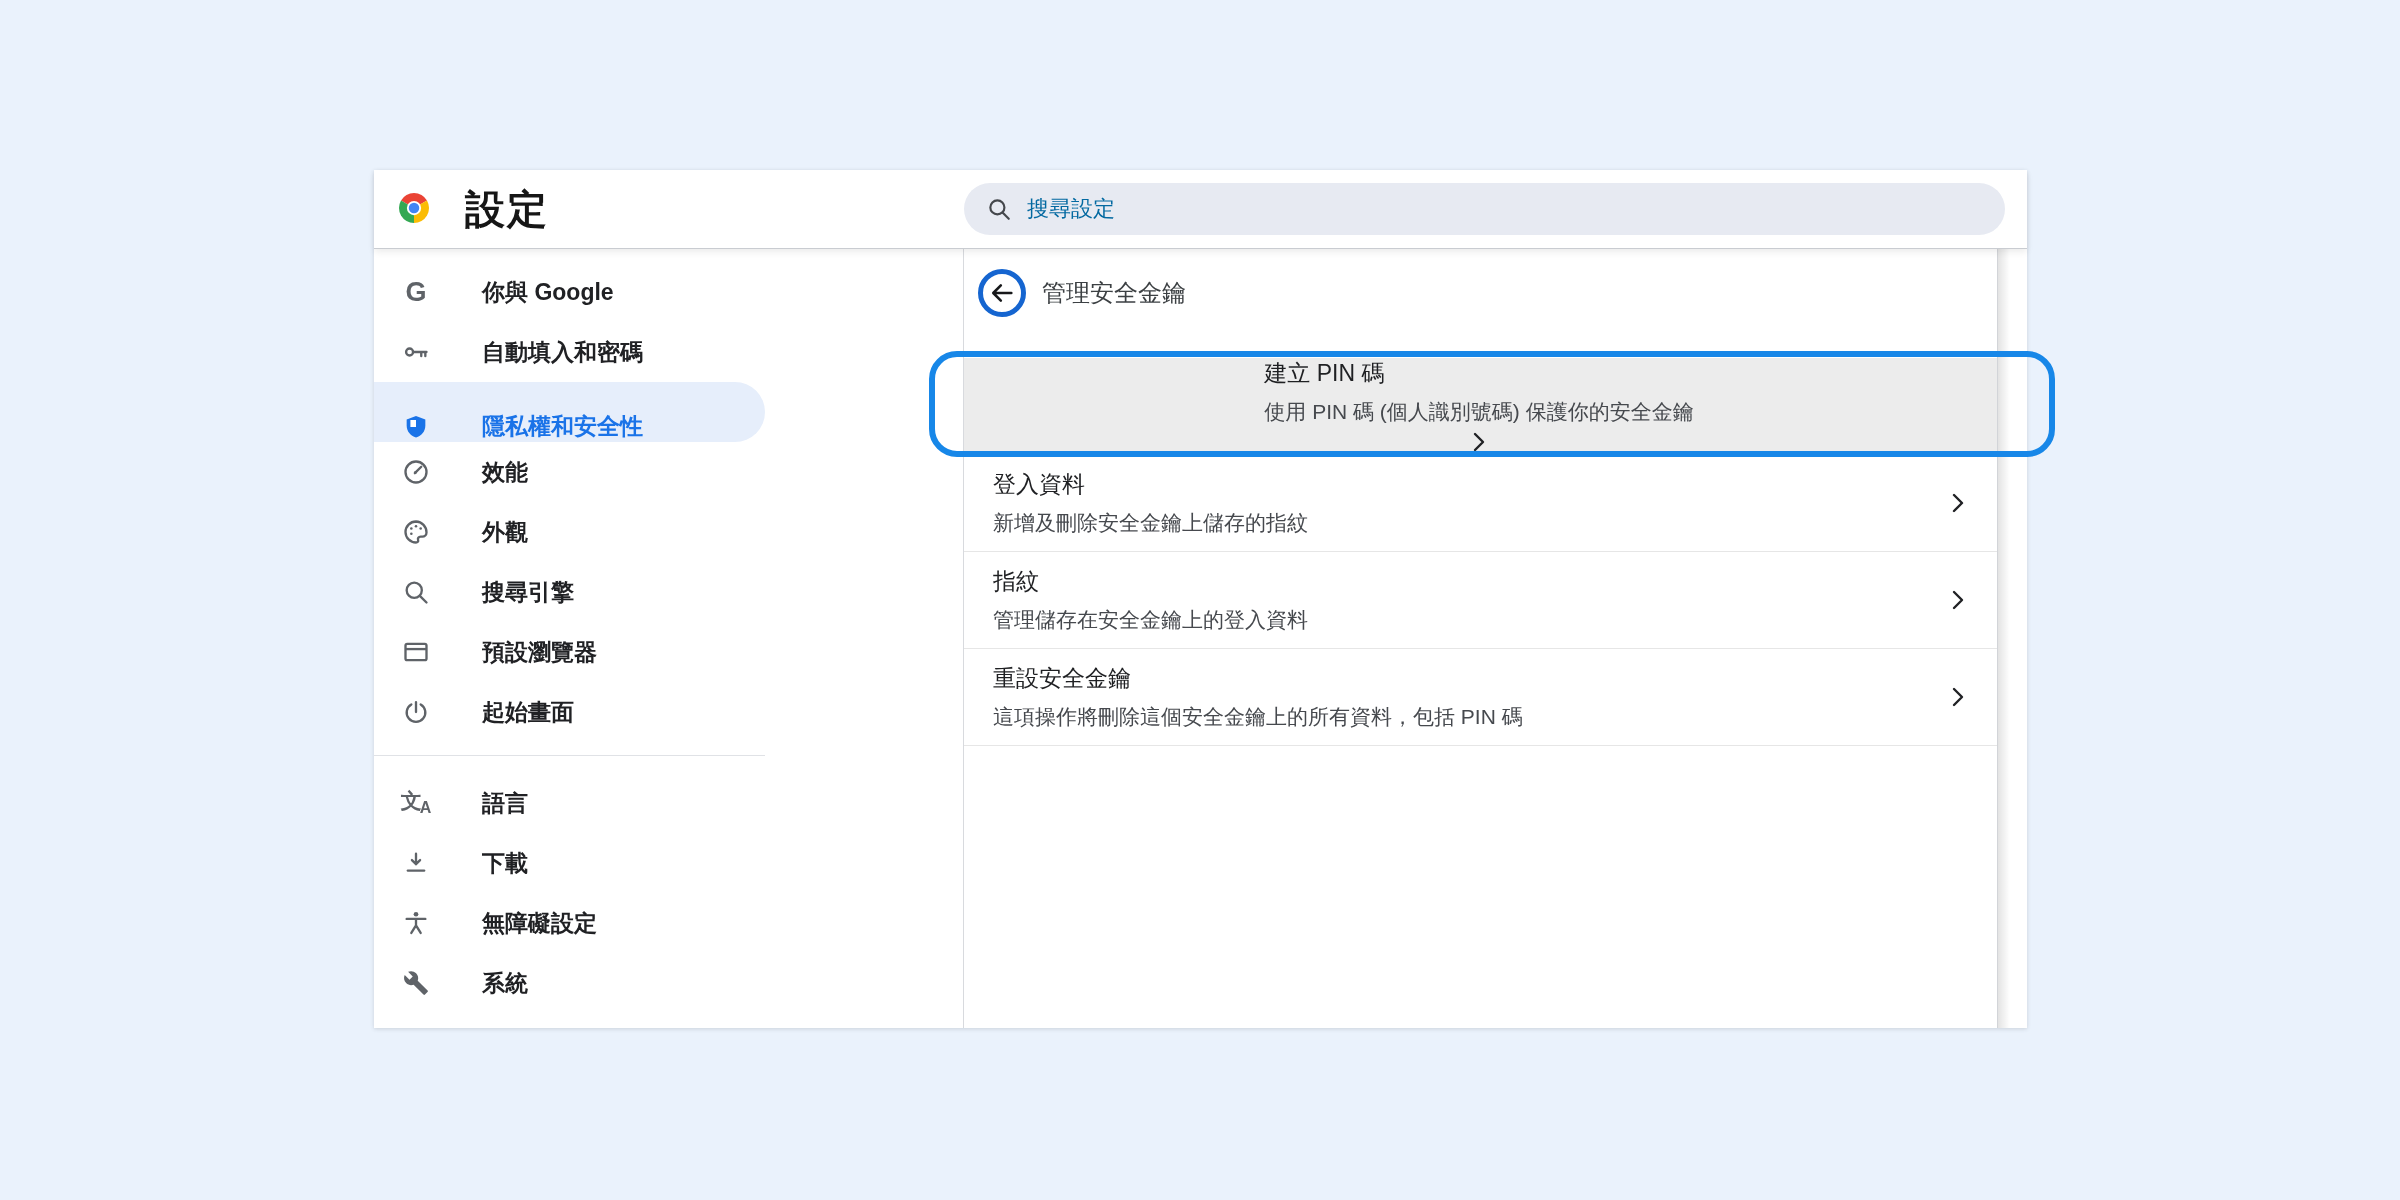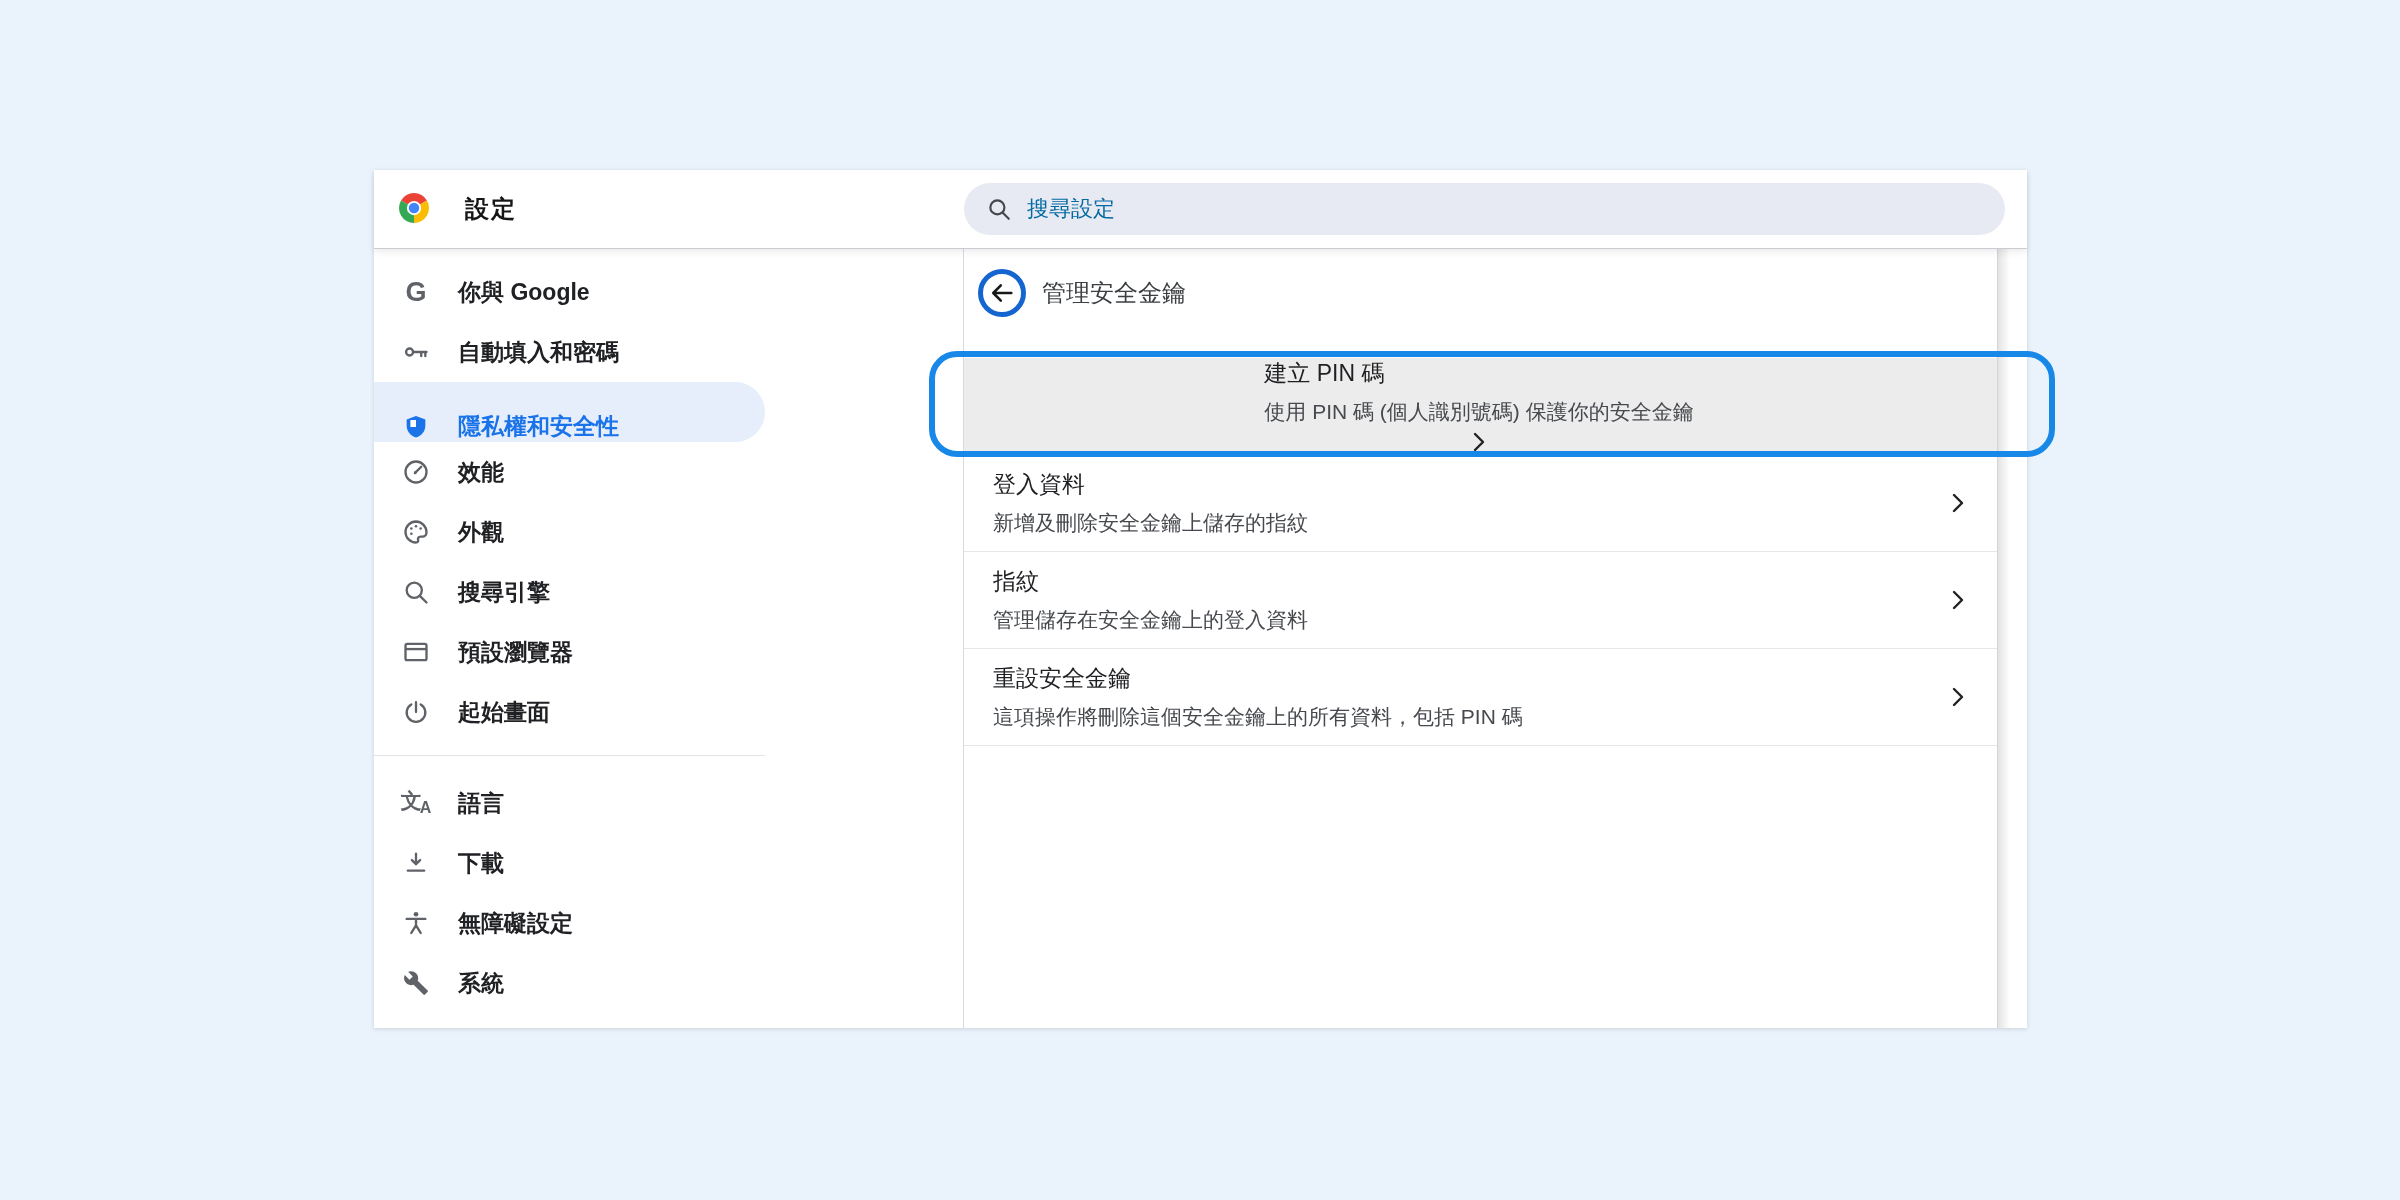--- a/index.html
+++ b/index.html
@@ -24,36 +24,36 @@
     background:#fff;box-shadow:0 1px 4px rgba(60,64,67,.18);
   }
   
   .hdr{
     position:absolute;left:0;top:0;width:100%;height:78px;background:#fff;
     box-shadow:0 1px 0 #c9ccd1,0 4px 7px rgba(0,0,0,.08);z-index:5;
   }
   .logo{position:absolute;left:22px;top:20px;width:36px;height:36px;}
   .app-title{
     position:absolute;left:91px;top:50%;transform:translateY(-50%);
-    font-size:24px;font-weight:700;color:#161616;letter-spacing:2px;white-space:nowrap;
+    font-size:40px;font-weight:700;color:#161616;letter-spacing:2px;white-space:nowrap;
   }
   .searchbar{
     position:absolute;left:590px;top:13px;width:1041px;height:52px;
     background:#e7eaf2;border-radius:26px;display:flex;align-items:center;
     padding-left:22px;gap:15px;cursor:text;
   }
   .searchbar svg{flex:0 0 auto;}
   .search-ph{font-size:22px;font-weight:400;color:#0369a1;white-space:nowrap;}
   
   .sidebar{position:absolute;left:0;top:78px;width:589px;bottom:0;padding-top:14px;overflow:hidden;background:#fff;}
   .nav-item{height:60px;display:flex;align-items:center;position:relative;cursor:pointer;width:391px;border-radius:0 30px 30px 0;}
   .nav-item.selected{background:var(--pill);align-items:flex-end;}
   .nav-icon{position:absolute;left:27px;width:30px;height:30px;display:flex;align-items:center;justify-content:center;color:#5f6368;}
   .nav-item.selected .nav-icon{color:var(--accent);}
-  .nav-label{margin-left:84px;font-size:23px;font-weight:600;color:#202124;white-space:nowrap;}
+  .nav-label{margin-left:108px;font-size:23px;font-weight:600;color:#202124;white-space:nowrap;}
   .nav-item.selected .nav-label{color:var(--accent);}
   .g-glyph{font-size:27px;font-weight:700;color:#5f6368;font-family:"Liberation Sans",sans-serif;}
   .xa-glyph{font-size:21px;font-weight:600;color:#5f6368;line-height:1;white-space:nowrap;text-align:right;}
   .xa-glyph .xa-a{font-size:16px;vertical-align:-5px;margin-left:-2px;}
   .nav-divider{height:1px;background:#e0e2e6;width:391px;margin:13px 0 17px 0;}
   
   .content{
     position:absolute;left:589px;top:78px;width:1035px;bottom:0;background:#fff;
     border-left:1px solid #d8dade;border-right:1px solid #d2d4d8;padding-left:31px;
   }

